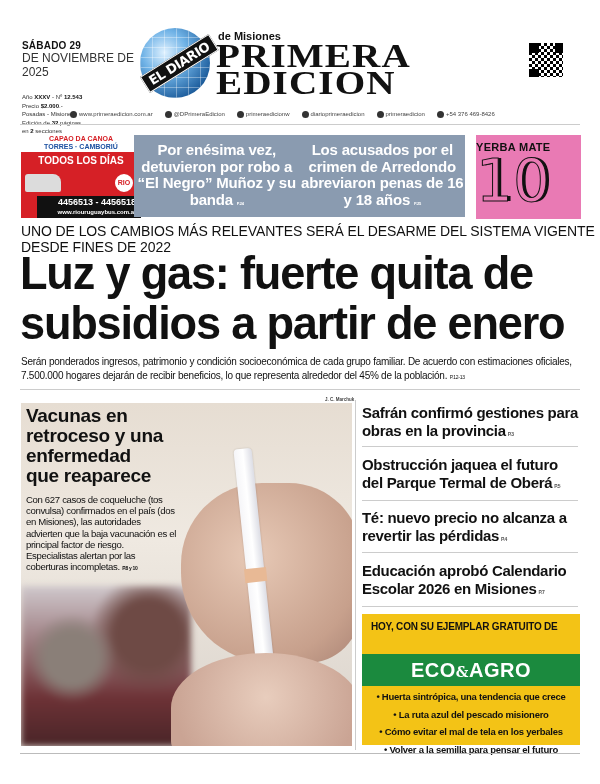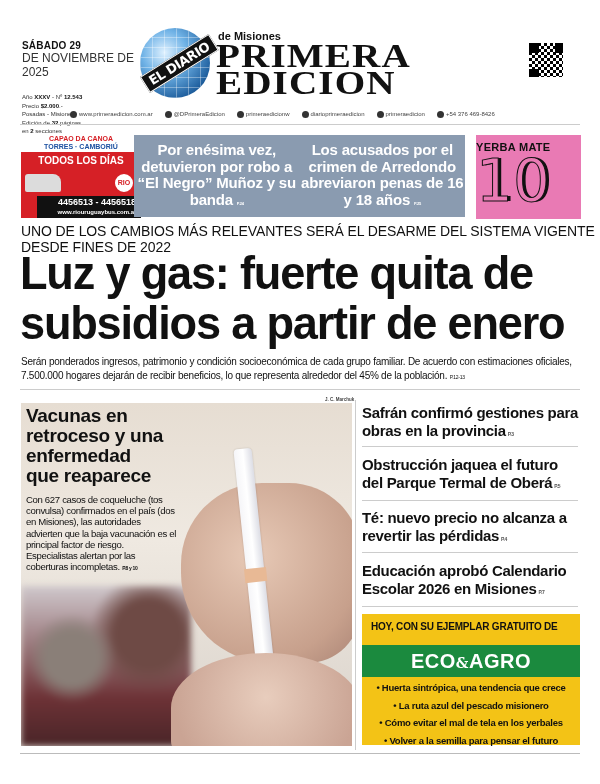--- a/index.html
+++ b/index.html
@@ -83,21 +83,21 @@
   .vacuna-title{left:26px;top:406px;width:140px;font-weight:bold;font-size:19px;line-height:20px;letter-spacing:-.3px}
   .vacuna-body{left:26px;top:494px;width:150px;font-size:9.6px;line-height:11.2px;letter-spacing:-.35px}
   .vacuna-body .pg{font-size:5px;font-weight:bold}
   .vline{left:355px;top:400px;width:1px;height:350px;background:#ccc}
   
   .story{left:362px;width:218px;font-weight:bold;font-size:15px;line-height:18px;letter-spacing:-.3px}
   .story .pg{font-size:5px;color:#555;margin-left:2px}
   .sdiv{left:362px;width:216px;height:1px;background:#ccc}
   
   .eco{left:362px;top:614px;width:218px;height:131px;background:#f3c316}
-  .eco .hoy{font-weight:bold;font-size:10px;padding:7px 0 12px 9px;height:31px;letter-spacing:-.2px}
+  .eco .hoy{font-weight:bold;font-size:10px;padding:7px 0 12px 9px;height:40px;letter-spacing:-.2px}
   .eco .logo{background:#1b8a3e;color:#fff;text-align:center;font-weight:bold;font-size:20px;height:32px;line-height:32px;letter-spacing:.5px}
   .eco .logo .amp{font-size:14px;font-family:"DejaVu Serif",serif}
   .eco ul{list-style:none;text-align:center;font-weight:bold;font-size:9.5px;line-height:17.5px;padding-top:2px;letter-spacing:-.25px}
   .hr3{left:20px;top:753px;width:560px;height:1px;background:#bbb}
 </style>
 </head>
 <body>
 
 <div class="abs dateblock">
   <div class="date-day">SÁBADO 29</div>

